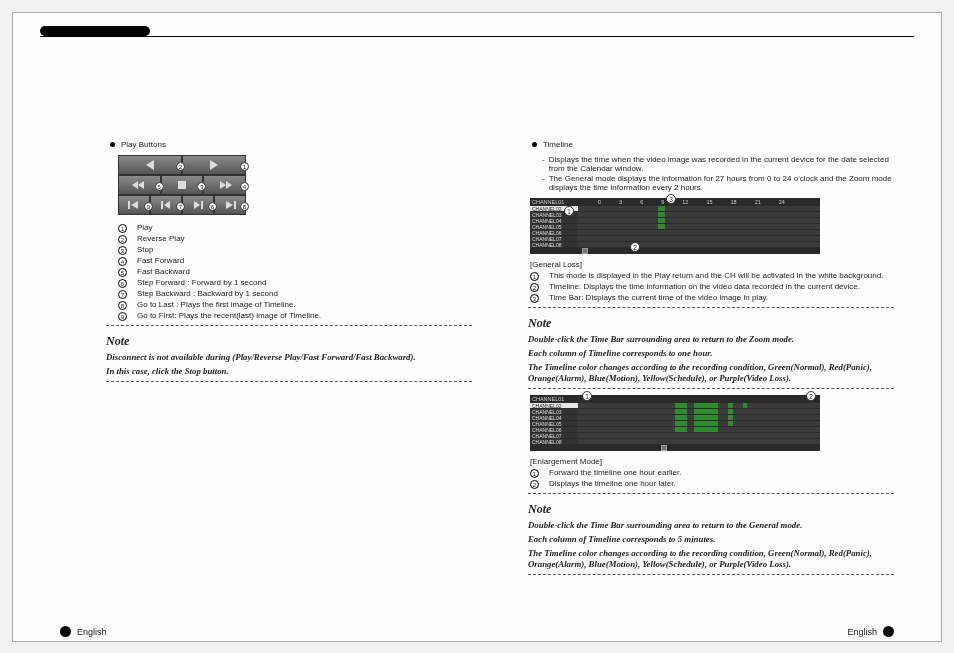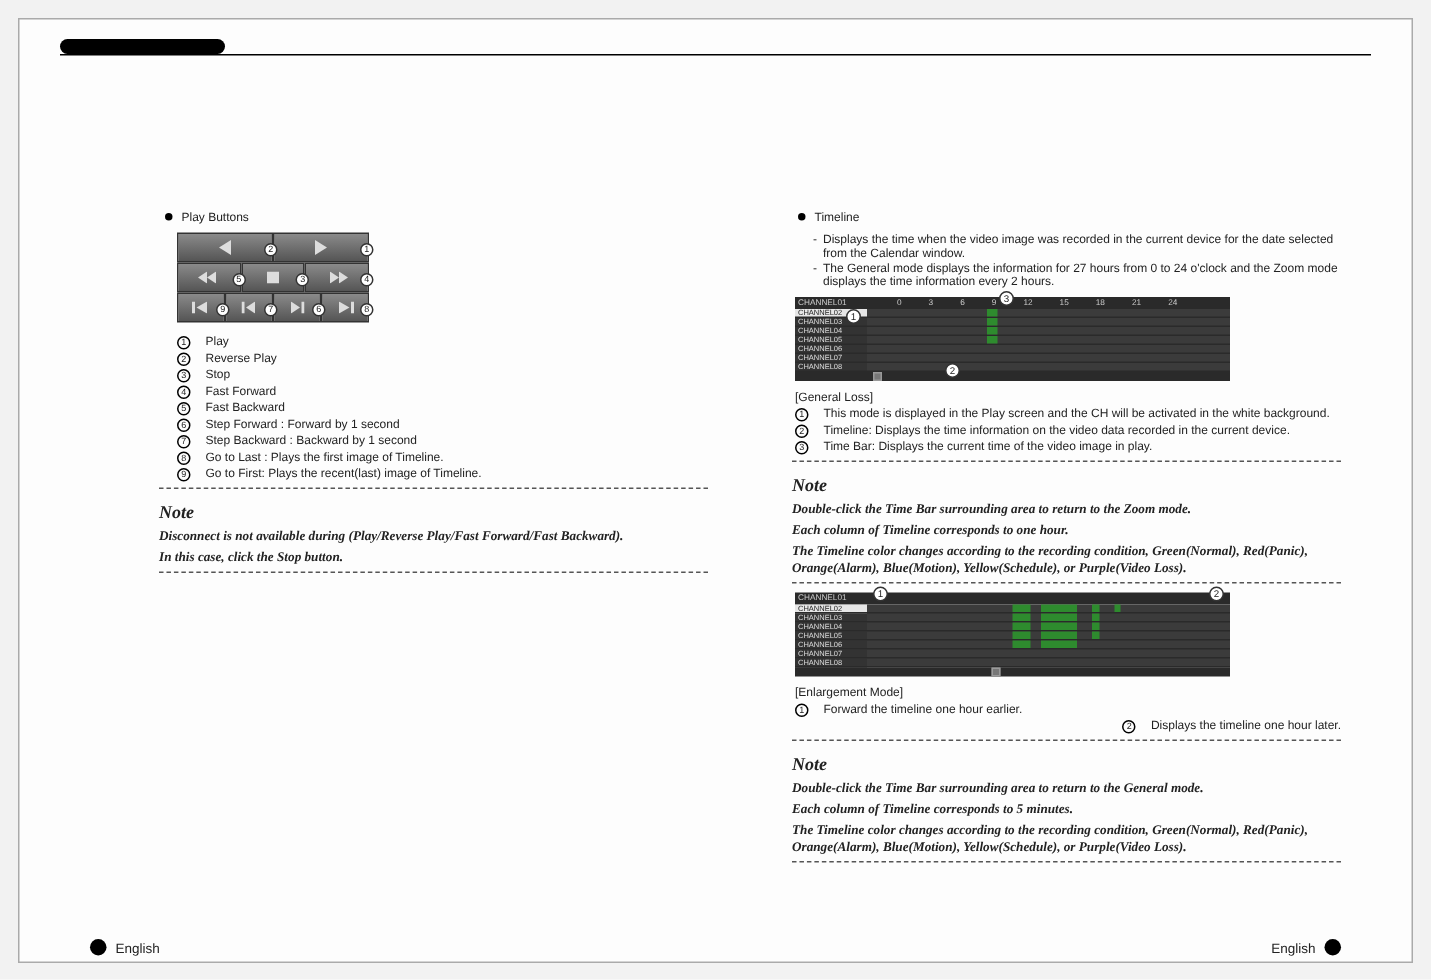--- a/index.html
+++ b/index.html
@@ -350,21 +350,21 @@
         </div>
       </div>
       <div class="tl-slider">
           <div class="tl-thumb" style="left:18%;"></div>
         </div>
     </div>
 
     <div class="mode-label">[General Loss]</div>
     <div class="num-item" style="margin-left:8px;">
         <div class="circ">1</div>
-        <span>This mode is displayed in the Play screen and the CH will be activated in the white background.</span>
+        <span>This mode is displayed in the Play return and the CH will be activated in the white background.</span>
       </div>
     <div class="num-item" style="margin-left:8px;">
         <div class="circ">2</div>
         <span>Timeline: Displays the time information on the video data recorded in the current device.</span>
       </div>
     <div class="num-item" style="margin-left:8px;">
         <div class="circ">3</div>
         <span>Time Bar: Displays the current time of the video image in play.</span>
       </div>
 
@@ -425,21 +425,21 @@
       <div class="tl-slider">
           <div class="tl-thumb" style="left:45%;"></div>
         </div>
     </div>
 
     <div class="mode-label">[Enlargement Mode]</div>
     <div class="num-item" style="margin-left:8px;">
         <div class="circ">1</div>
         <span>Forward the timeline one hour earlier.</span>
       </div>
-    <div class="num-item" style="margin-left:8px;justify-content:flex-end;">
+    <div class="num-item" style="margin-left:8px;">
         <div class="circ">2</div>
         <span>Displays the timeline one hour later.</span>
       </div>
 
     <hr class="dashed-sep">
     <div class="note-title">Note</div>
     <div class="note-body">Double-click the Time Bar surrounding area to return to the General mode.</div>
     <div class="note-body">Each column of Timeline corresponds to 5 minutes.</div>
     <div class="note-body">The Timeline color changes according to the recording condition, Green(Normal), Red(Panic), Orange(Alarm), Blue(Motion), Yellow(Schedule), or Purple(Video Loss).</div>
     <hr class="dashed-sep">

